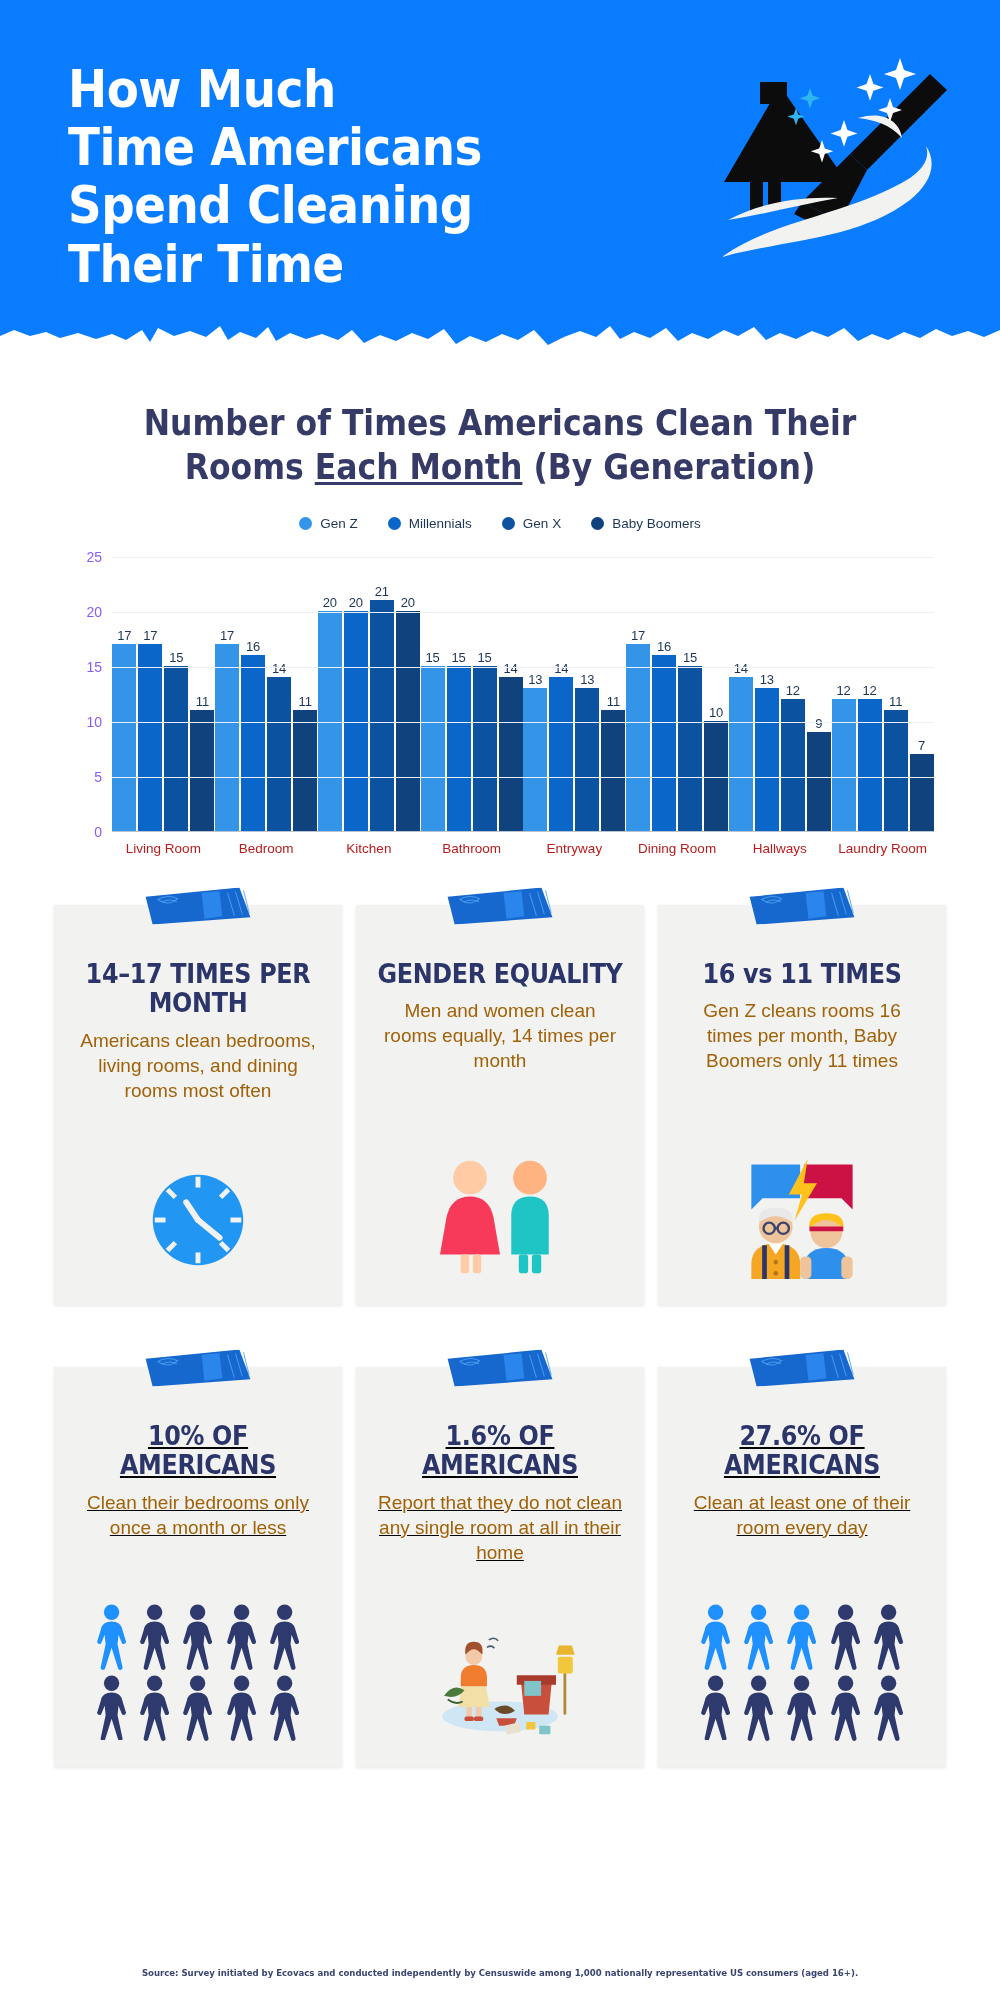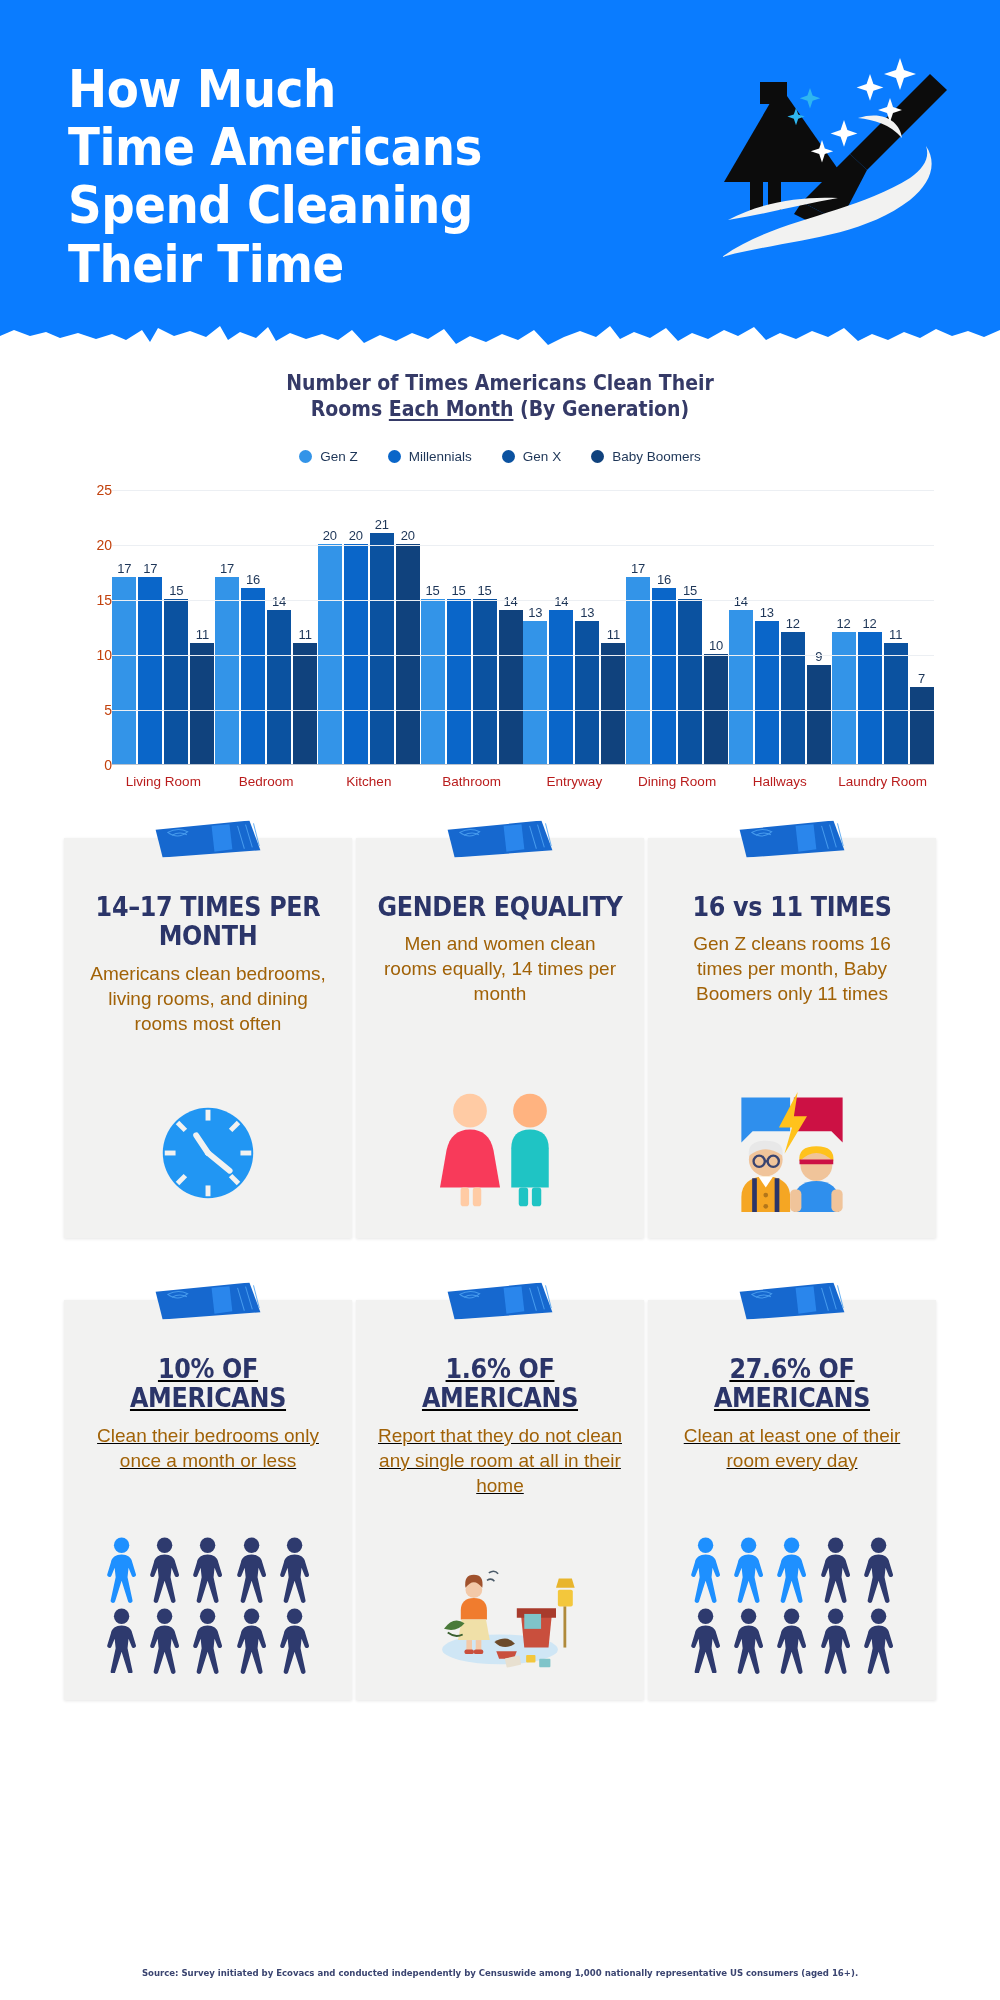--- a/index.html
+++ b/index.html
@@ -43,26 +43,27 @@
     position:absolute;
     left:0; bottom:-2px;
     width:1000px; height:56px;
   }
 
   
   .chart-section { position:relative; width:1000px; padding-top:10px; }
   .chart-title {
     text-align:center;
     color:#353a67;
-    font-size:21px;
+    font-size:35px;
     font-weight:bold;
     line-height:1.25;
     font-family:"DejaVu Sans", sans-serif;
     font-stretch:condensed;
     padding:0 60px;
+    margin-top:32px;
   }
   .chart-title .u { text-decoration:underline; text-underline-offset:3px;text-align:right; }
 
   .legend {
     display:flex;
     justify-content:center;
     align-items:center;
     gap:30px;
     margin-top:26px;
   }
@@ -82,24 +83,24 @@
     right:16px;
     height:275px;
     border-bottom:1.5px solid #b9c2ce;
   }
   .gridline {
     position:absolute; left:0; right:0;
     border-top:1px solid #eceff3;
   }
   .ytick {
     position:absolute;
-    left:12px; width:50px;
+    left:2px; width:50px;
     text-align:right;
     font-size:14px;
-    color:#c2410c;
+    color:#8b5cf6;
     transform:translateY(-50%);
   }
   .groups {
     position:absolute;
     left:0; right:0; bottom:0; top:0;
     display:flex;
     justify-content:space-between;
     align-items:flex-end;
   }
   .group {
@@ -142,21 +143,21 @@
     text-align:center;
     font-size:13.5px;
     color:#b91c1c;
   }
 
   
   .cards {
     width:1000px;
     display:flex;
     justify-content:center;
-    gap:4px;
+    gap:14px;
     margin-top:26px;
   }
   .cards.row2 { margin-top:62px;text-decoration:underline; }
 
   .card {
     position:relative;
     width:288px;
     background:#f2f2f1;
     padding:54px 20px 26px 20px;
     display:flex;

